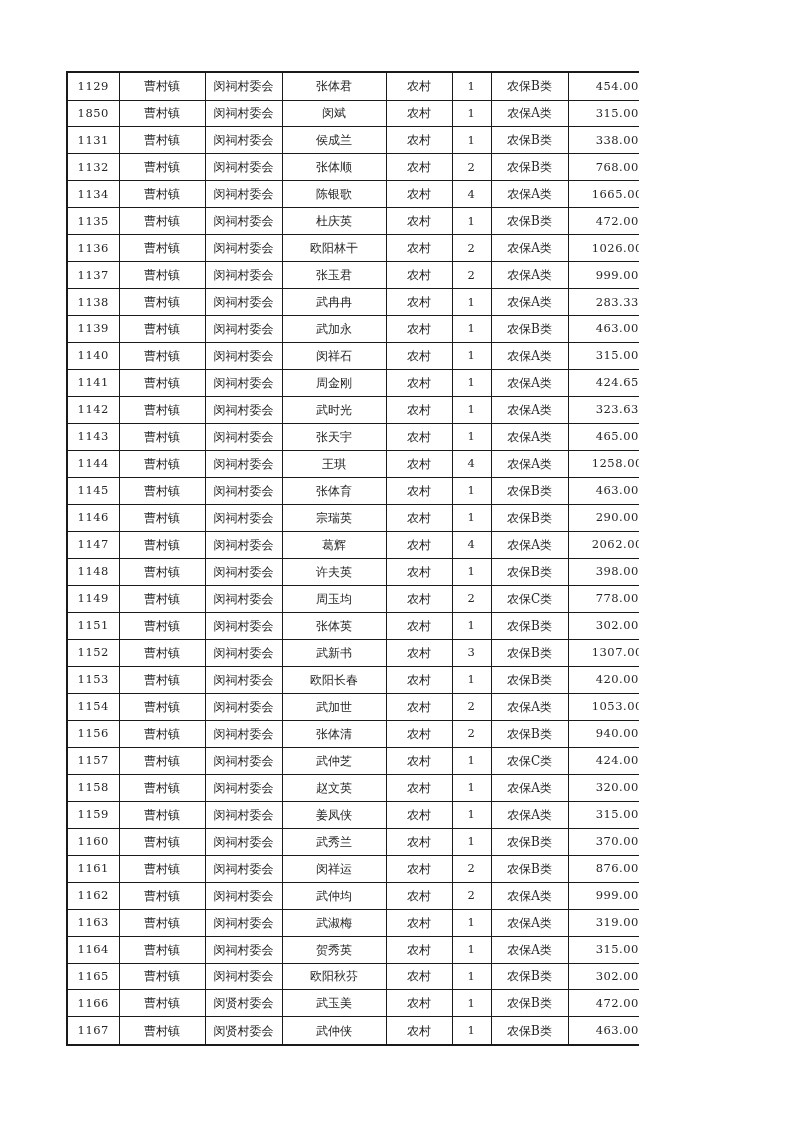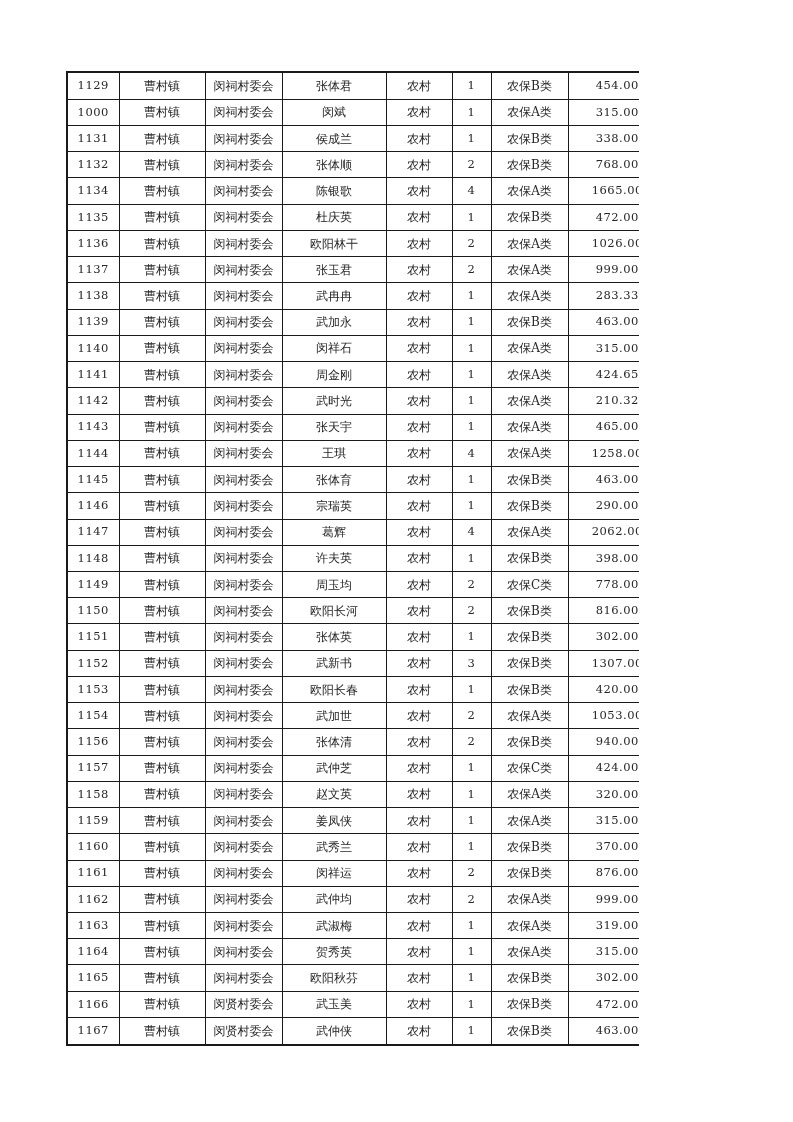--- a/index.html
+++ b/index.html
@@ -63,21 +63,21 @@
           <td class="num">1129</td>
           <td>曹村镇</td>
           <td>闵祠村委会</td>
           <td>张体君</td>
           <td>农村</td>
           <td class="num">1</td>
           <td>农保B类</td>
           <td class="num">454.00</td>
         </tr>
         <tr>
-          <td class="num">1000</td>
+          <td class="num">1850</td>
           <td>曹村镇</td>
           <td>闵祠村委会</td>
           <td>闵斌</td>
           <td>农村</td>
           <td class="num">1</td>
           <td>农保A类</td>
           <td class="num">315.00</td>
         </tr>
         <tr>
           <td class="num">1131</td>
@@ -180,21 +180,21 @@
           <td class="num">424.65</td>
         </tr>
         <tr>
           <td class="num">1142</td>
           <td>曹村镇</td>
           <td>闵祠村委会</td>
           <td>武时光</td>
           <td>农村</td>
           <td class="num">1</td>
           <td>农保A类</td>
-          <td class="num">210.32</td>
+          <td class="num">323.63</td>
         </tr>
         <tr>
           <td class="num">1143</td>
           <td>曹村镇</td>
           <td>闵祠村委会</td>
           <td>张天宇</td>
           <td>农村</td>
           <td class="num">1</td>
           <td>农保A类</td>
           <td class="num">465.00</td>
@@ -251,30 +251,20 @@
         </tr>
         <tr>
           <td class="num">1149</td>
           <td>曹村镇</td>
           <td>闵祠村委会</td>
           <td>周玉均</td>
           <td>农村</td>
           <td class="num">2</td>
           <td>农保C类</td>
           <td class="num">778.00</td>
-        </tr>
-        <tr>
-          <td class="num">1150</td>
-          <td>曹村镇</td>
-          <td>闵祠村委会</td>
-          <td>欧阳长河</td>
-          <td>农村</td>
-          <td class="num">2</td>
-          <td>农保B类</td>
-          <td class="num">816.00</td>
         </tr>
         <tr>
           <td class="num">1151</td>
           <td>曹村镇</td>
           <td>闵祠村委会</td>
           <td>张体英</td>
           <td>农村</td>
           <td class="num">1</td>
           <td>农保B类</td>
           <td class="num">302.00</td>

